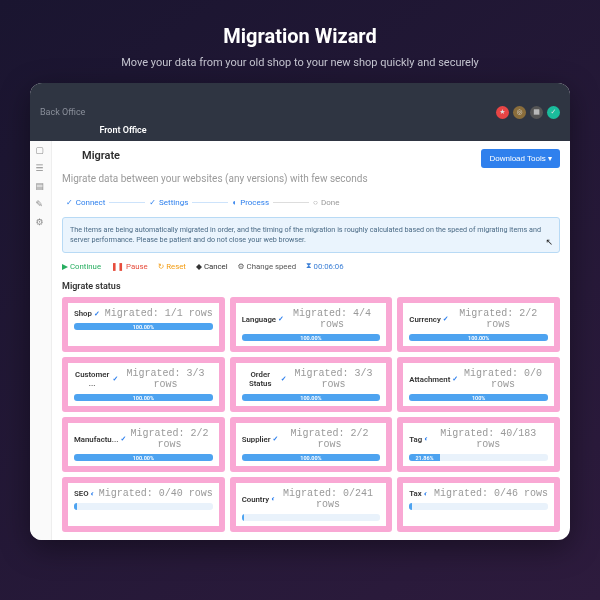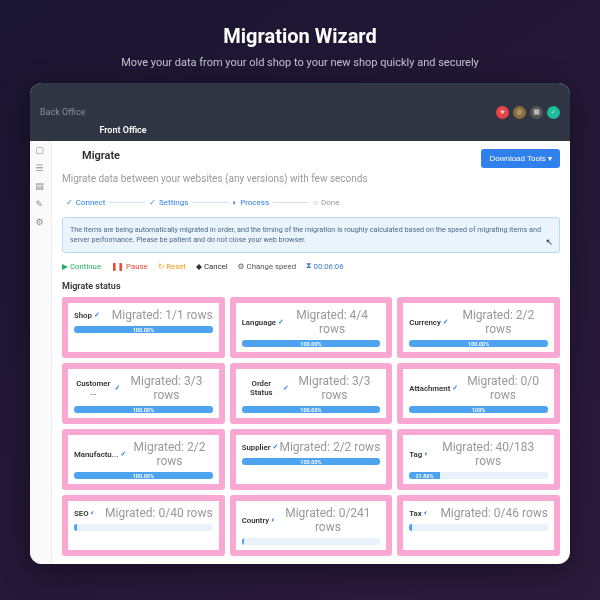--- a/index.html
+++ b/index.html
@@ -54,21 +54,21 @@
     .actions{display:flex;gap:10px;align-items:center;font-size:7.8px;padding:2px 0 6px;}
     .actions .act{display:flex;align-items:center;gap:2px;}
     .act.cont{color:#27ae60;} .act.pause{color:#e74c3c;} .act.reset{color:#f39c12;} .act.cancel{color:#333;} .act.speed{color:#555;} .act.time{color:#3b7fd6;}
     .status-title{font-size:9px;font-weight:600;color:#333;margin:4px 0 6px;}
     .grid{display:grid;grid-template-columns:repeat(3,1fr);gap:5px;}
     .card{border:6px solid #f9a8d4;border-radius:3px;padding:5px 6px;text-align:center;}
     .card-h{display:flex;justify-content:space-between;align-items:center;margin-bottom:4px;}
     .card-t{font-size:7.8px;font-weight:600;color:#333;display:flex;align-items:center;gap:2px;}
     .card-t .ok{color:#2f80ed;font-size:7px;}
     .card-t .spin{color:#2f80ed;font-size:7px;}
-    .card-m{font-size:12px;color:#999;}
+    .card-m{font-size:10px;color:#999;font-family:Liberation Mono, monospace;}
     .bar{height:7px;background:#e9f2fb;border-radius:3px;overflow:hidden;position:relative;}
     .bar .fill{height:100%;background:#4da3f0;display:flex;align-items:center;justify-content:center;color:#fff;font-size:5.5px;font-weight:600;}
     .outer-cursor{position:absolute;right:-8px;top:230px;color:#fff;font-size:10px;}
   </style>
 </head>
 <body>
 
 <div class="hero">
   <h1>Migration Wizard</h1>
   <p>Move your data from your old shop to your new shop quickly and securely</p>

